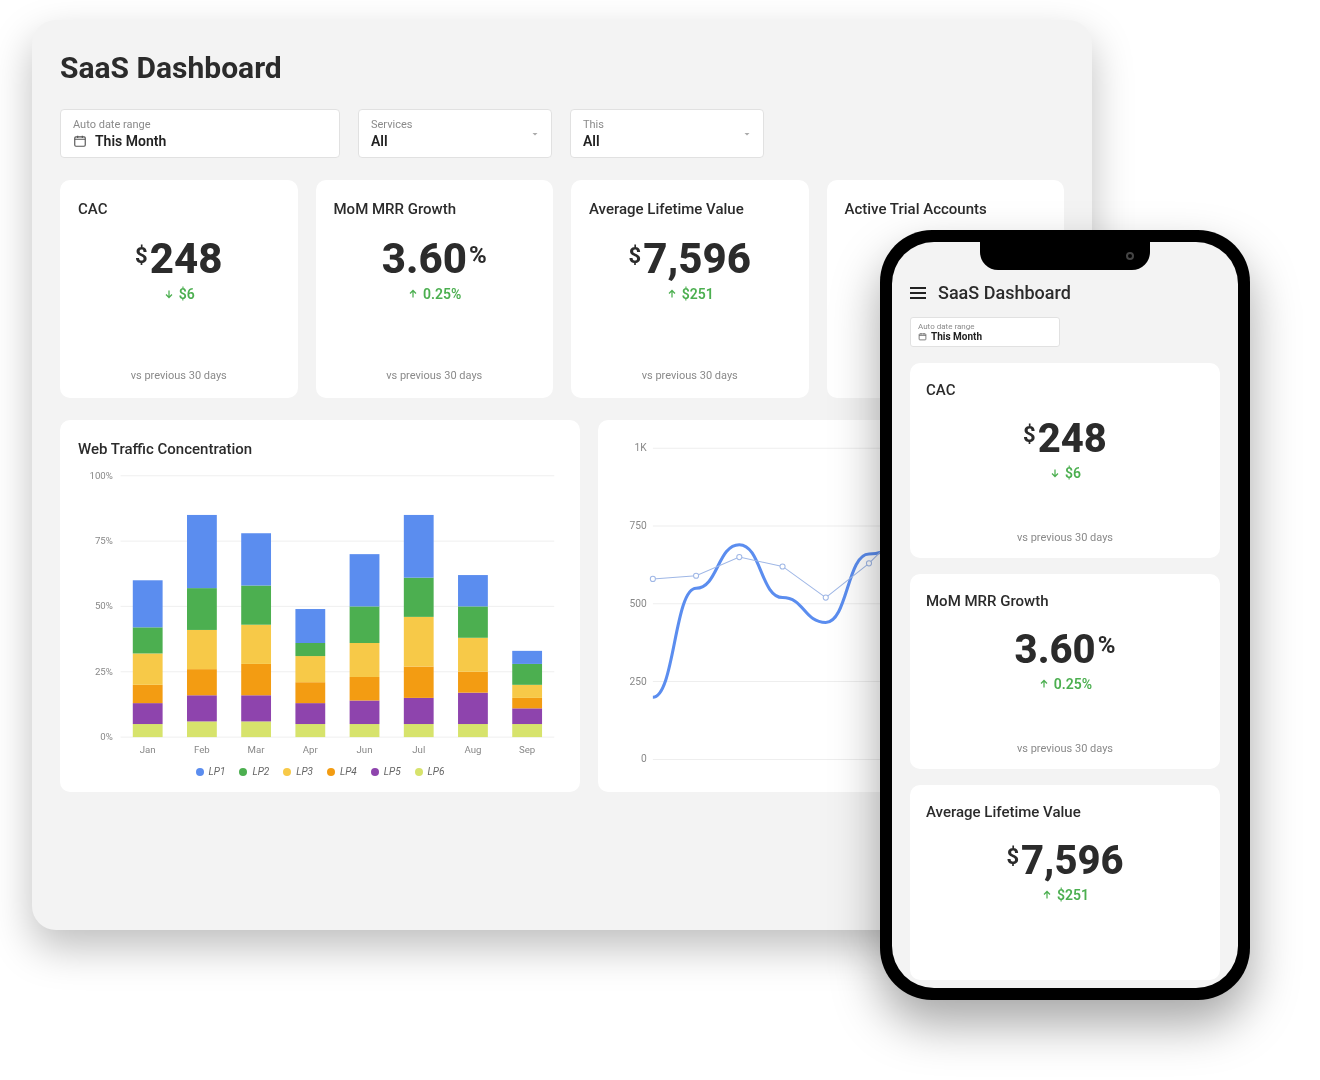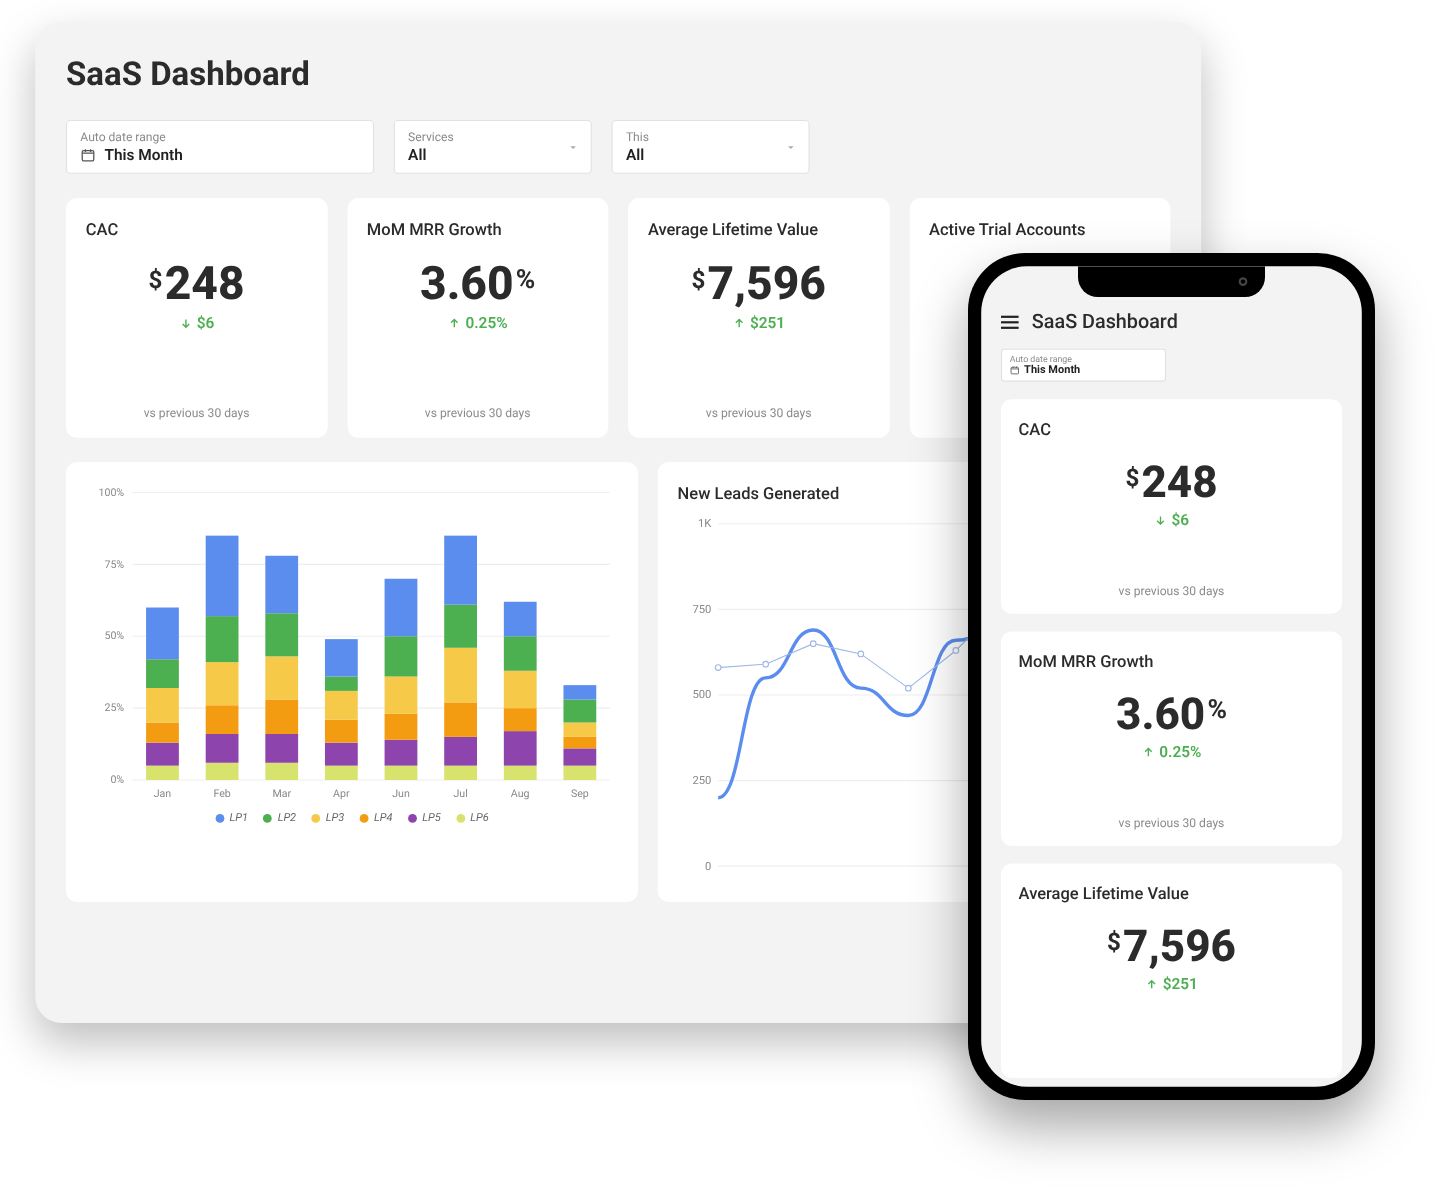--- a/index.html
+++ b/index.html
@@ -19,21 +19,21 @@
 .page-title { font-size: 30px; font-weight: 700; color: #2b2b2b; margin-bottom: 24px; }
 
 
 .filters { display: flex; gap: 18px; margin-bottom: 22px; }
 .filter {
   background: #fff; border: 1px solid #e1e1e1; border-radius: 4px;
   padding: 8px 12px; position: relative;
   display: flex; flex-direction: column; gap: 2px;
 }
 .f-date { width: 280px; }
-.f-sel { width: 180px; }
+.f-sel { width: 194px; }
 .filter .flabel { font-size: 11px; color: #8a8a8a; }
 .filter .fval-row { display: flex; align-items: center; gap: 8px; }
 .filter .fval { font-size: 14px; font-weight: 600; color: #222; }
 .chev { position: absolute; right: 10px; top: 50%; transform: translateY(-50%); color: #aaa; }
 
 
 .kpi-row { display: grid; grid-template-columns: repeat(4, 1fr); gap: 18px; }
 .kpi {
   background: #fff; border-radius: 10px; padding: 20px 18px 16px;
   min-height: 218px; display: flex; flex-direction: column;
@@ -184,20 +184,21 @@
         </div>
         <div class="kpi-compare">vs previous 30 days</div>
       </div>
       <div class="kpi">
         <div class="kpi-title">Active Trial Accounts</div>
       </div>
     </div>
 
   <div class="chart-row">
     <div class="chart-card">
+      <div class="chart-title">Web Traffic Concentration</div>
       <svg id="bar-chart" class="chart-svg" viewBox="0 0 500 300">
           <line x1="44" y1="278" x2="492" y2="278" stroke="#eee" stroke-width="1"></line>
           <text x="36" y="281" text-anchor="end" class="axis-text">0%</text>
           <line x1="44" y1="210.5" x2="492" y2="210.5" stroke="#eee" stroke-width="1"></line>
           <text x="36" y="213.5" text-anchor="end" class="axis-text">25%</text>
           <line x1="44" y1="143" x2="492" y2="143" stroke="#eee" stroke-width="1"></line>
           <text x="36" y="146" text-anchor="end" class="axis-text">50%</text>
           <line x1="44" y1="75.5" x2="492" y2="75.5" stroke="#eee" stroke-width="1"></line>
           <text x="36" y="78.5" text-anchor="end" class="axis-text">75%</text>
           <line x1="44" y1="8" x2="492" y2="8" stroke="#eee" stroke-width="1"></line>
@@ -280,21 +281,20 @@
             <span class="legend-dot" style="background:#8e44ad"></span>
             <span>LP5</span>
           </div>
           <div class="legend-item">
             <span class="legend-dot" style="background:#d7e36c"></span>
             <span>LP6</span>
           </div>
         </div>
     </div>
     <div class="chart-card">
-      <div class="chart-title">New Leads Generated</div>
       <svg id="line-chart" class="chart-svg" viewBox="0 0 420 330">
           <line x1="36" y1="312" x2="416" y2="312" stroke="#eee"></line>
           <text x="30" y="315" text-anchor="end" class="axis-text">0</text>
           <line x1="36" y1="236" x2="416" y2="236" stroke="#eee"></line>
           <text x="30" y="239" text-anchor="end" class="axis-text">250</text>
           <line x1="36" y1="160" x2="416" y2="160" stroke="#eee"></line>
           <text x="30" y="163" text-anchor="end" class="axis-text">500</text>
           <line x1="36" y1="84" x2="416" y2="84" stroke="#eee"></line>
           <text x="30" y="87" text-anchor="end" class="axis-text">750</text>
           <line x1="36" y1="8" x2="416" y2="8" stroke="#eee"></line>

